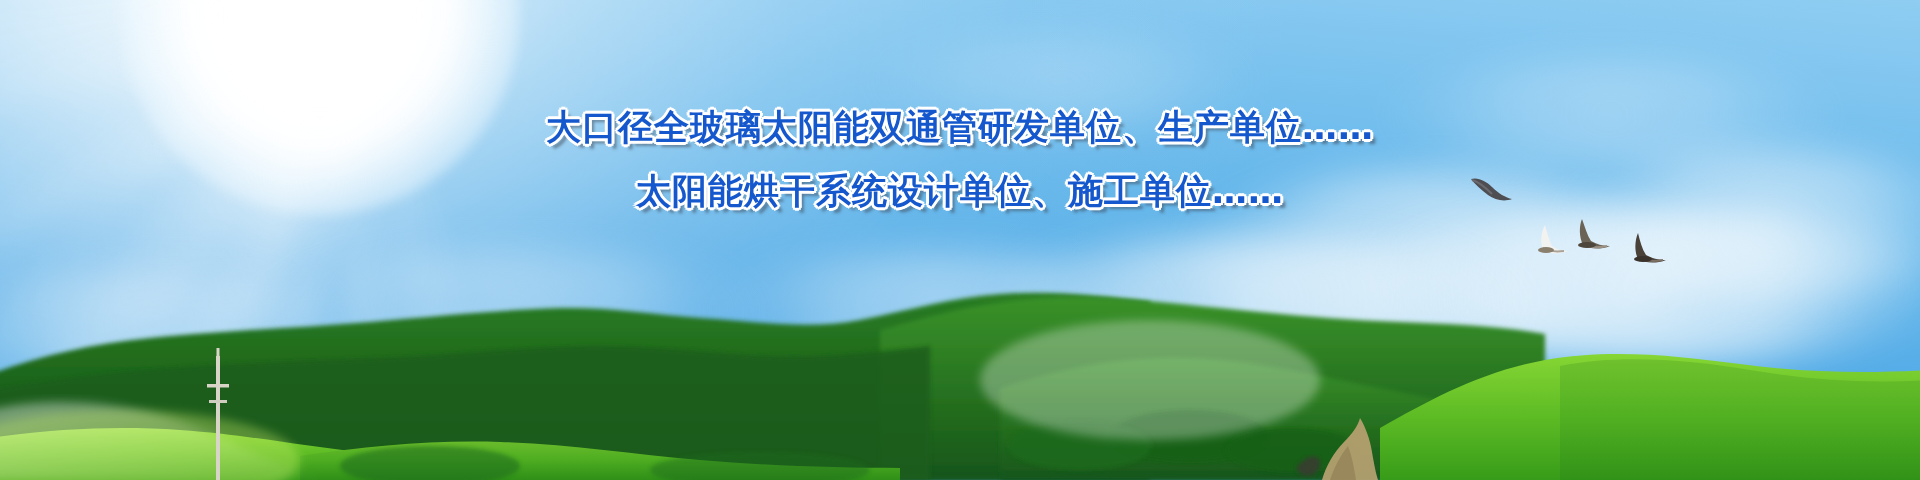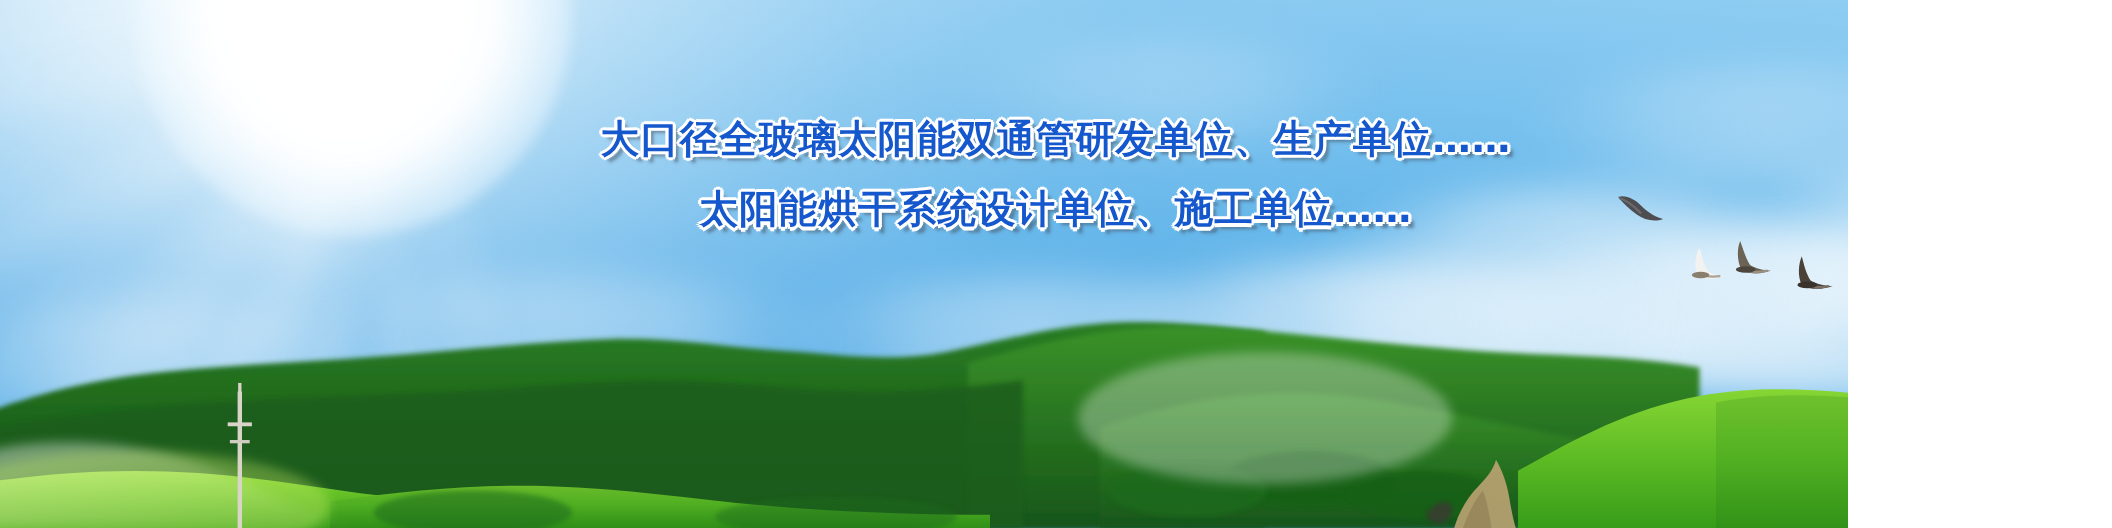--- a/index.html
+++ b/index.html
@@ -3,21 +3,21 @@
 <meta charset="utf-8">
 <style>
   html, body {
     margin: 0;
     padding: 0;
     background: #ffffff;
   }
 
   #banner {
     position: relative;
-    width: 1680px;
+    width: 1920px;
     height: 480px;
     overflow: hidden;
     font-family: "DejaVu Sans", "Liberation Sans", sans-serif;
     background: #4aa8e8;
   }
 
   
   .sky {
     position: absolute;
     inset: 0;

